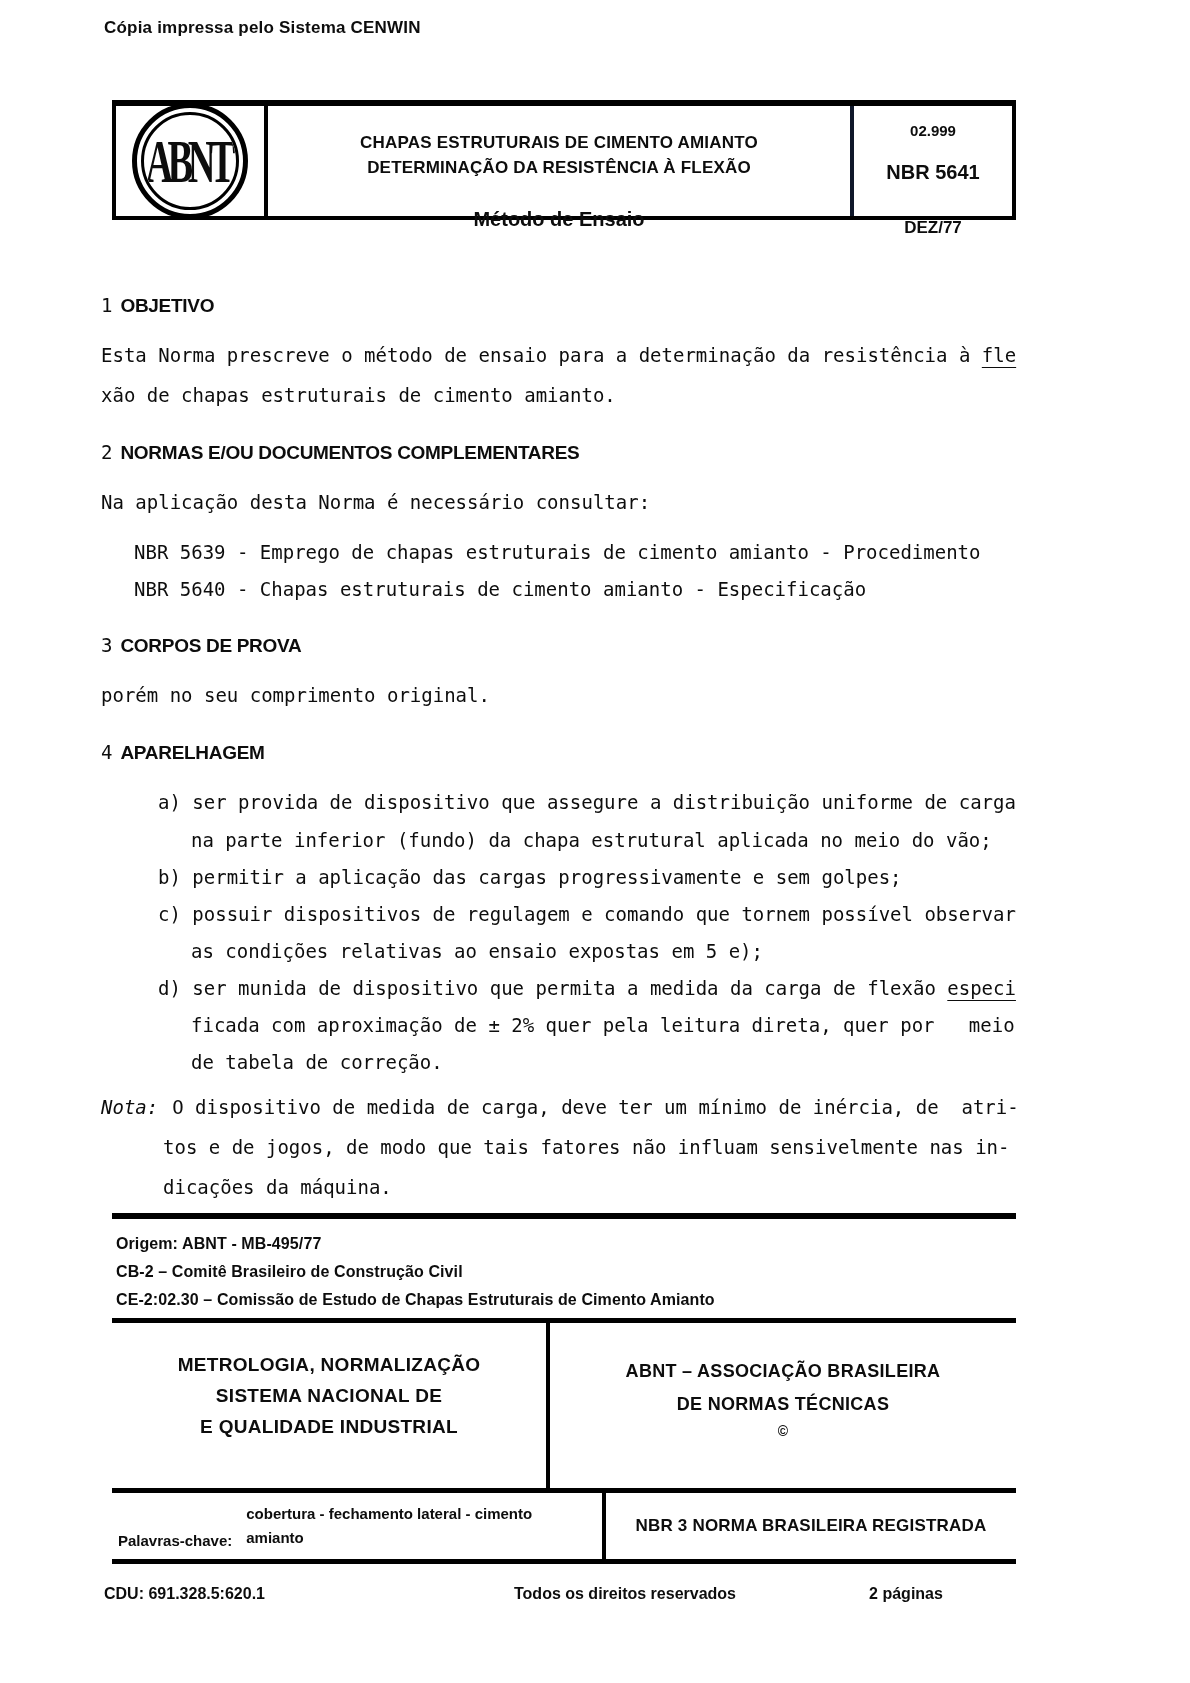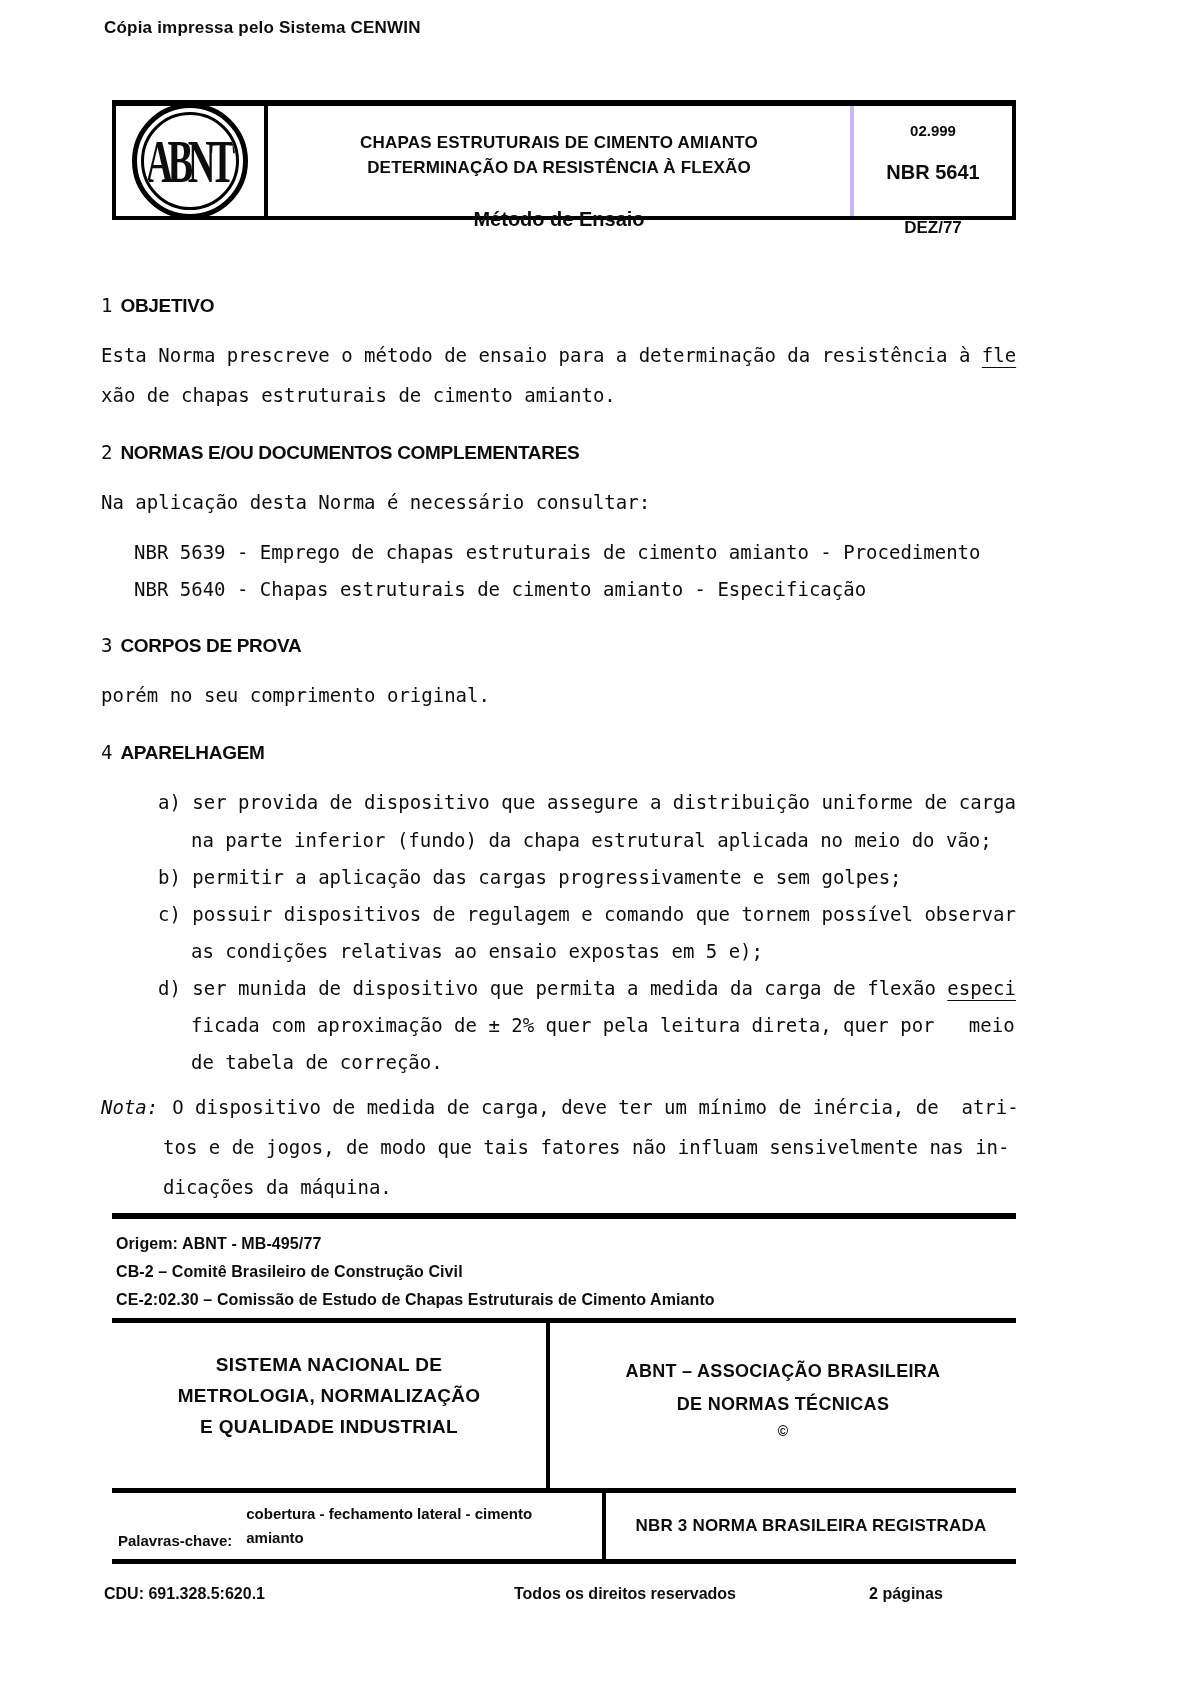--- a/index.html
+++ b/index.html
@@ -38,21 +38,21 @@
     font-family:"Liberation Serif",serif;
     font-size:62px;font-weight:bold;letter-spacing:-9px;
     transform:scaleX(0.62);line-height:1;padding-right:8px;
   }
   .title-cell{
     flex:1;text-align:center;padding-top:24px;box-sizing:border-box;
   }
   .title-line{font-size:17px;font-weight:bold;letter-spacing:0.2px;line-height:25px;}
   .subtitle{font-size:20px;font-weight:bold;margin-top:28px;}
   .code-cell{
-    width:162px;border-left:4px solid #c4b5fd;box-sizing:border-box;
+    width:162px;border-left:4px solid #0f172a;box-sizing:border-box;
     text-align:center;padding-top:16px;
   }
   .doc-code{font-size:15px;font-weight:bold;}
   .doc-number{font-size:20px;font-weight:bold;margin-top:22px;}
   .doc-date{font-size:17px;font-weight:bold;margin-top:34px;}
   
   .body{
     position:absolute;left:101px;top:290px;width:920px;
     font-family:"DejaVu Sans Mono",monospace;
     font-size:19px;line-height:40px;
@@ -185,22 +185,22 @@
 
   <div class="origem">
     <div>Origem:  ABNT - MB-495/77</div>
     <div>CB-2 – Comitê Brasileiro de Construção Civil</div>
     <div>CE-2:02.30 – Comissão de Estudo de Chapas Estruturais de Cimento Amianto</div>
   </div>
 
   <div class="orgbox">
     <div class="orgrow">
       <div class="orgleft">
+        <div>METROLOGIA, NORMALIZAÇÃO</div>
         <div>SISTEMA NACIONAL DE</div>
-        <div>METROLOGIA, NORMALIZAÇÃO</div>
         <div>E QUALIDADE INDUSTRIAL</div>
       </div>
       <div class="orgright">
         <div>ABNT – ASSOCIAÇÃO BRASILEIRA</div>
         <div>DE NORMAS TÉCNICAS</div>
         <div class="copy">©</div>
       </div>
     </div>
     <div class="kwrow">
       <div class="kwleft">

